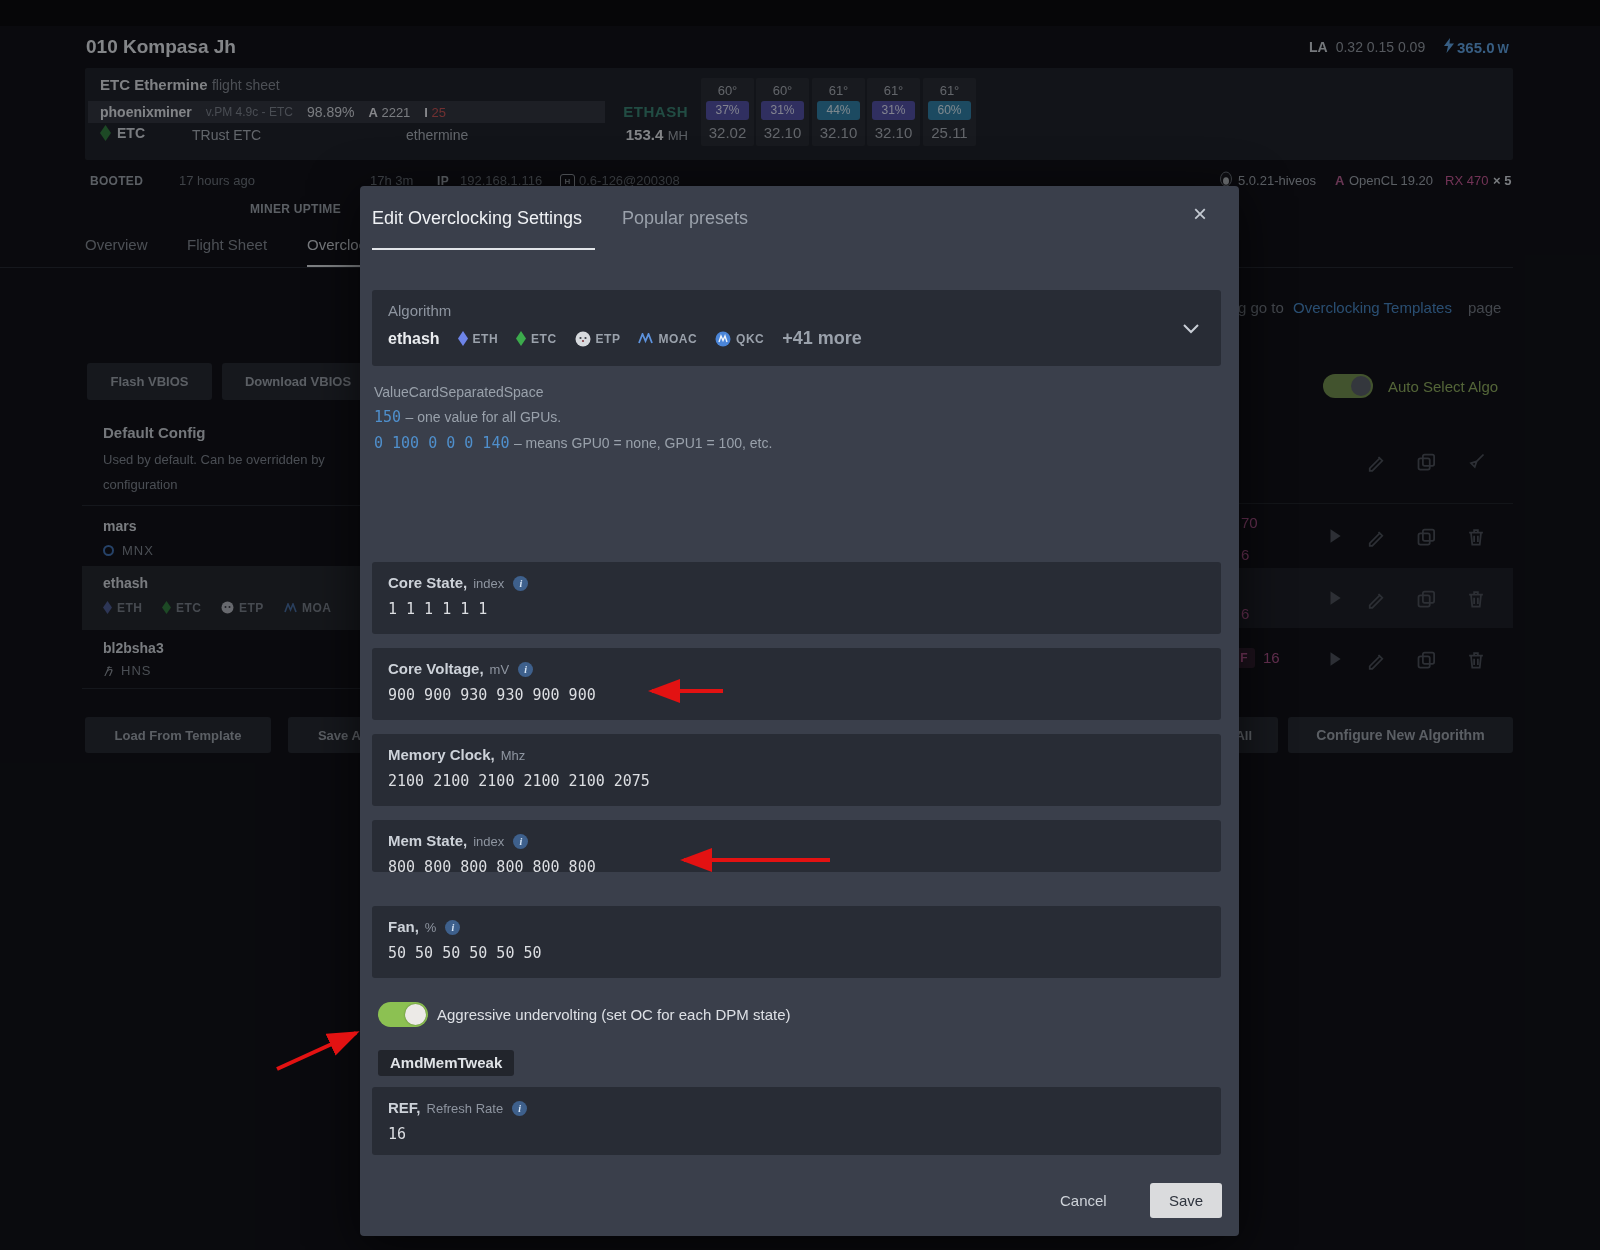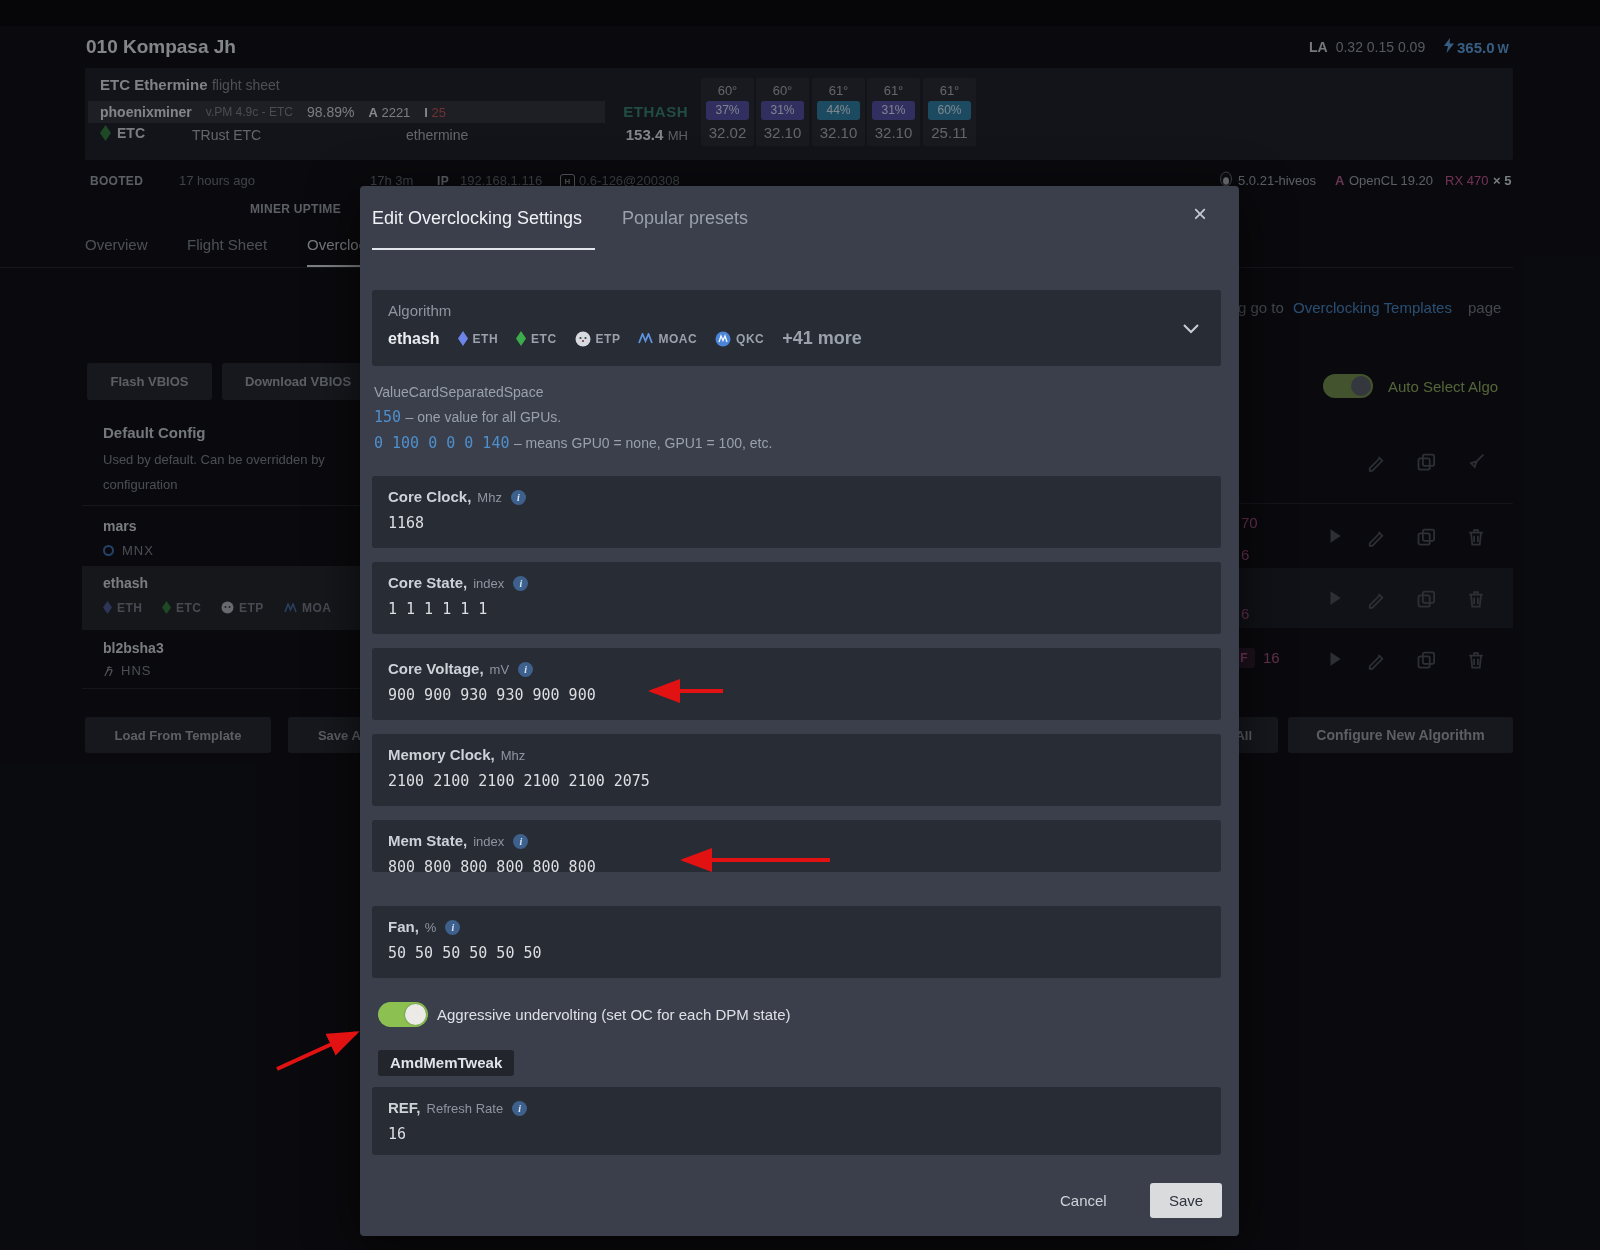--- a/index.html
+++ b/index.html
@@ -358,24 +358,20 @@
     <div class="abs hint-t" style="left:14px;top:198px;">ValueCardSeparatedSpace</div>
     <div class="abs" style="left:14px;top:222px;">
       <span class="hint-code">150</span>
       <span class="hint-t">– one value for all GPUs.</span>
     </div>
     <div class="abs" style="left:14px;top:248px;">
       <span class="hint-code">0 100 0 0 0 140</span>
       <span class="hint-t">– means GPU0 = none, GPU1 = 100, etc.</span>
     </div>
 
-    <div class="m-card" style="top:290px;height:72px;">
-      <div class="m-card-label"><span class="m-lbl">Core Clock,</span><span class="m-unit">Mhz</span><span class="info-ic">i</span></div>
-      <div class="m-val">1168</div>
-    </div>
     <div class="m-card" style="top:376px;height:72px;">
       <div class="m-card-label"><span class="m-lbl">Core State,</span><span class="m-unit">index</span><span class="info-ic">i</span></div>
       <div class="m-val">1 1 1 1 1 1</div>
     </div>
     <div class="m-card" style="top:462px;height:72px;">
       <div class="m-card-label"><span class="m-lbl">Core Voltage,</span><span class="m-unit">mV</span><span class="info-ic">i</span></div>
       <div class="m-val">900 900 930 930 900 900</div>
     </div>
     <div class="m-card" style="top:548px;height:72px;">
       <div class="m-card-label"><span class="m-lbl">Memory Clock,</span><span class="m-unit">Mhz</span></div>

